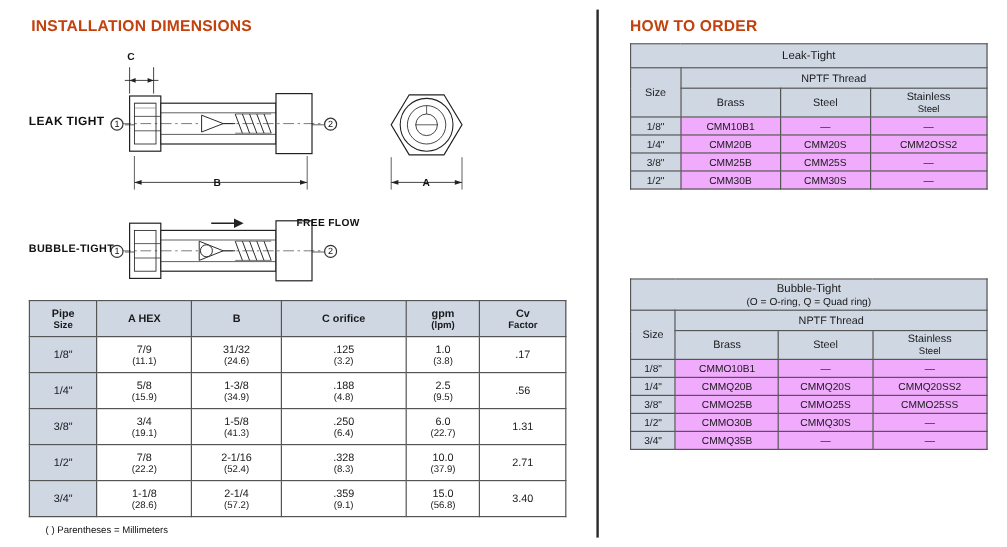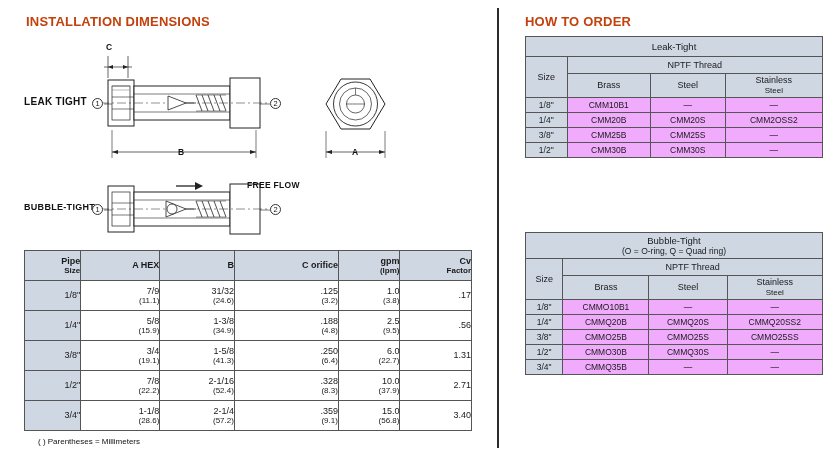--- a/index.html
+++ b/index.html
@@ -59,21 +59,21 @@
   table.dim {
     position: absolute;
     left: 24px;
     top: 250px;
     border-collapse: collapse;
     width: 448px;
     font-size: 9px;
   }
   table.dim th, table.dim td {
     border: 1px solid #555;
-    text-align: right;
+    text-align: center;
     vertical-align: middle;
     padding: 1px 0;
     line-height: 1.15;
   }
   table.dim thead th {
     background: #cfd7e3;
     font-weight: bold;
     font-size: 9px;
     height: 30px;
   }

